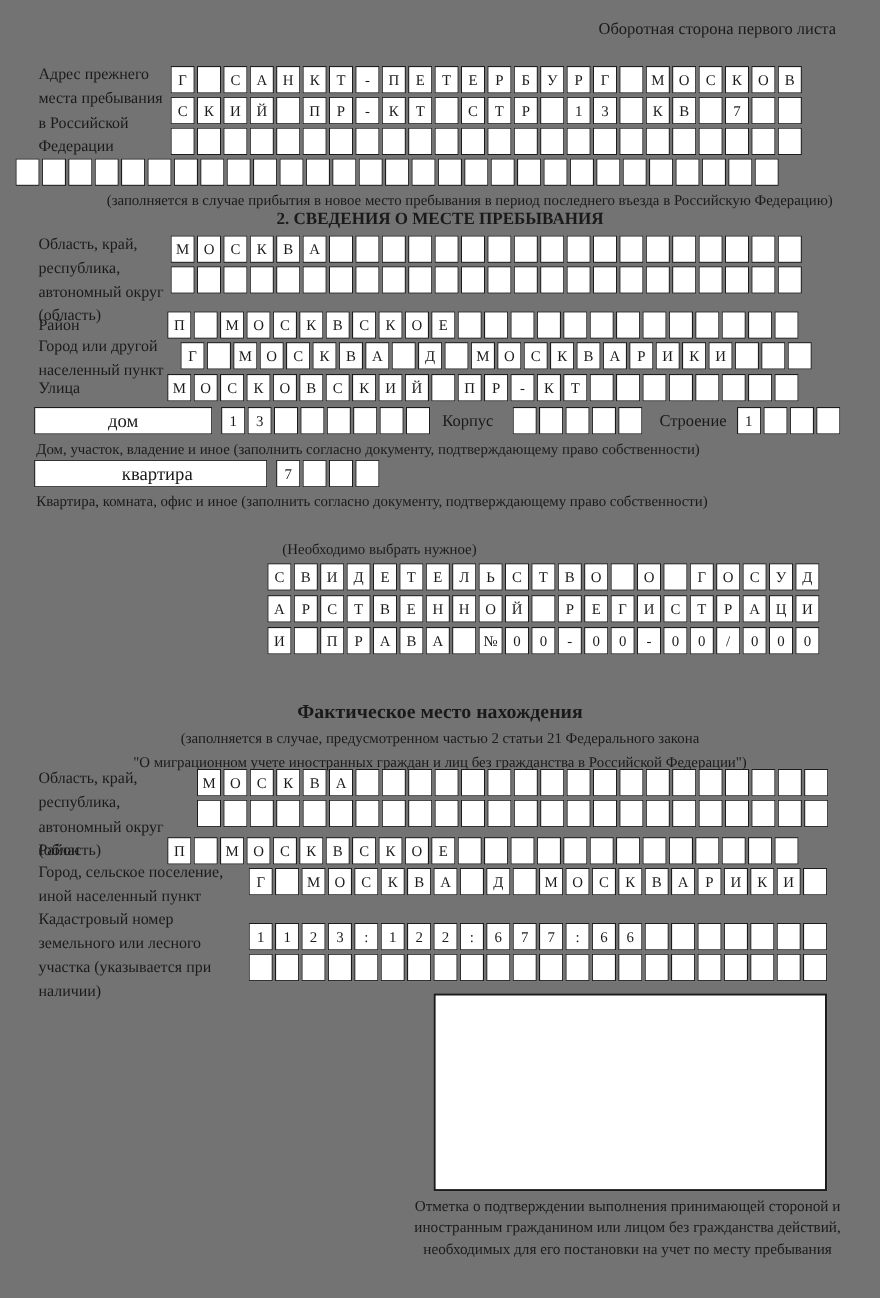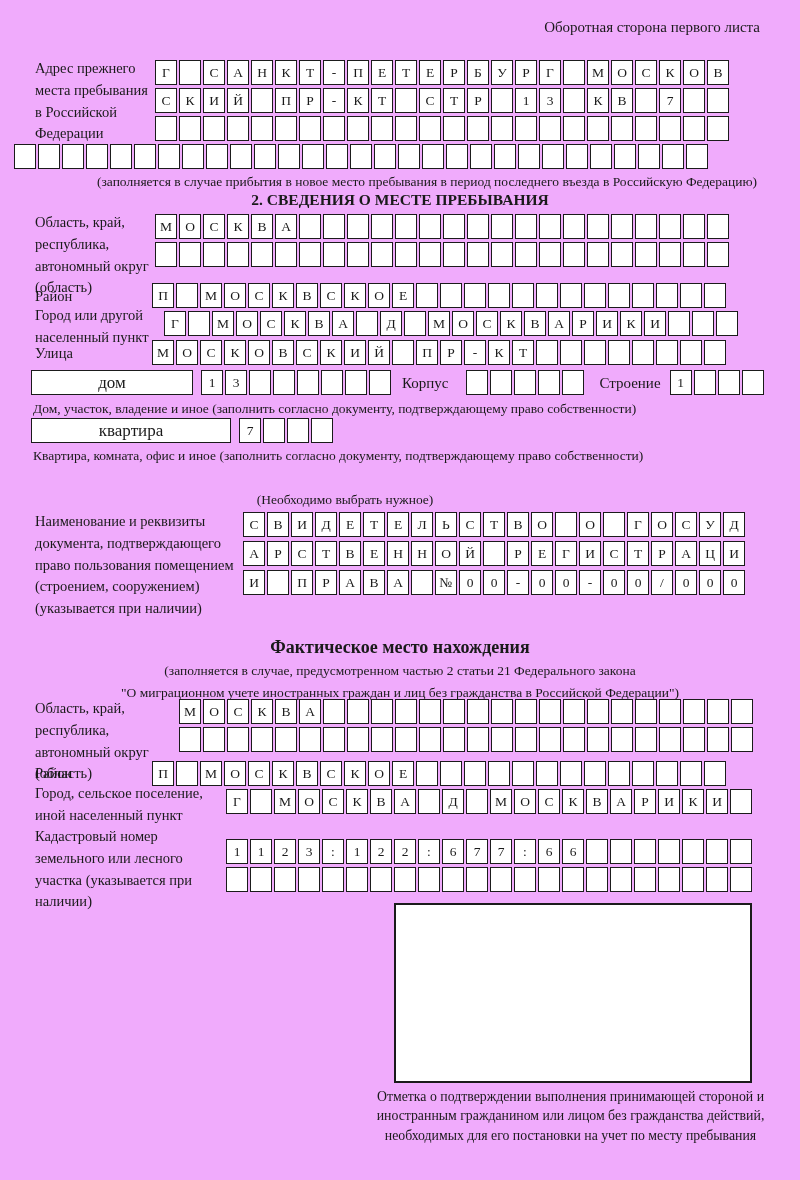--- a/index.html
+++ b/index.html
@@ -1,18 +1,18 @@
 <!DOCTYPE html>
 <html lang="ru"><head>
 <meta charset="utf-8">
 <style>
   html,body{margin:0;padding:0;background:#ffffff;}
   body{width:800px;height:1180px;overflow:hidden;
        font-family:"Liberation Serif","DejaVu Serif",serif;color:#1a1a1a;}
-  .page{position:relative;width:800px;height:1180px;background:#f0abfc;}
+  .page{position:relative;width:800px;height:1180px;background:#737373;}
 
   .abs{position:absolute;}
   .lbl{font-size:14.5px;line-height:1.5;}
   .caption{font-size:13.5px;line-height:1.35;}
   .center{text-align:center;width:100%;left:0;}
   .bold{font-weight:bold;}
 
   .cells{display:flex;}
   .cell{width:20px;height:23px;border:1.5px solid #1b1b1b;margin-right:2px;
         display:flex;align-items:center;justify-content:center;
@@ -312,33 +312,32 @@
     <div class="cells">
         <span class="cell">1</span>
         <span class="cell"></span>
         <span class="cell"></span>
         <span class="cell"></span>
       </div>
   </div>
   <div class="abs caption" style="left:33px;top:400px;">Дом, участок, владение и иное (заполнить согласно документу, подтверждающему право собственности)</div>
 
   <div class="abs rowline" style="left:31px;top:418px;">
-    <div class="widebox" style="width:198px;">квартира</div>
+    <div class="widebox" style="width:198px;padding-left:12px;">квартира</div>
     <div class="cells" style="margin-left:8px;">
         <span class="cell">7</span>
         <span class="cell"></span>
         <span class="cell"></span>
         <span class="cell"></span>
       </div>
   </div>
   <div class="abs caption" style="left:33px;top:447px;">Квартира, комната, офис и иное (заполнить согласно документу, подтверждающему право собственности)</div>
 
   <div class="abs caption" style="left:0;top:491px;width:690px;text-align:center;">(Необходимо выбрать нужное)</div>
 
-  <div class="abs lbl" style="left:35px;top:511px;width:218px;">Наименование и реквизиты документа, подтверждающего право пользования помещением (строением, сооружением) (указывается при наличии)</div>
   <div class="abs cells" style="left:243px;top:512px;">
       <span class="cell">С</span>
       <span class="cell">В</span>
       <span class="cell">И</span>
       <span class="cell">Д</span>
       <span class="cell">Е</span>
       <span class="cell">Т</span>
       <span class="cell">Е</span>
       <span class="cell">Л</span>
       <span class="cell">Ь</span>

